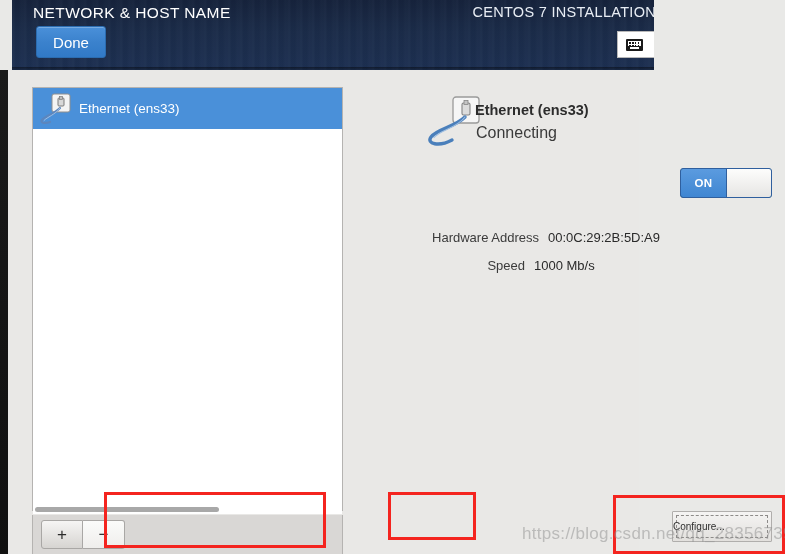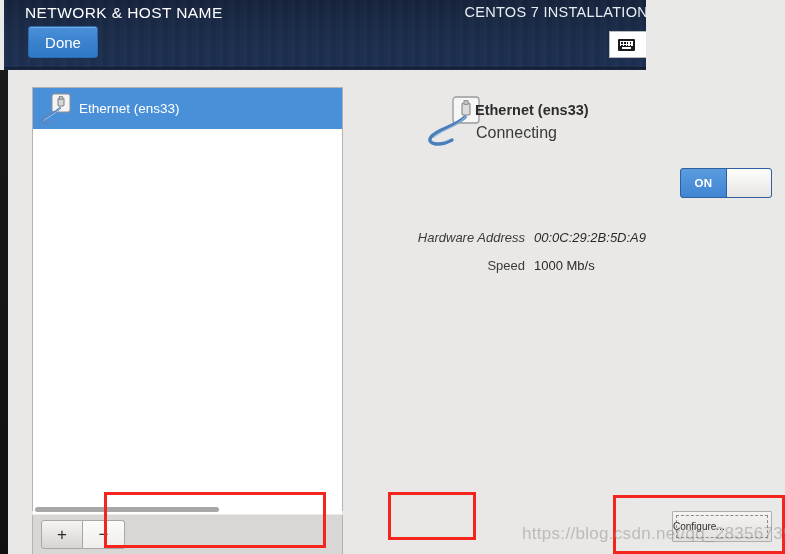--- a/index.html
+++ b/index.html
@@ -18,21 +18,21 @@
     position: absolute;
     inset: 0;
     width: 785px;
     height: 554px;
     overflow: hidden;
   }
 
   
   .header {
     position: absolute;
-    left: 4px; top: 0;
+    left: 12px; top: 0;
     width: 642px;
     height: 70px;
     background:
       repeating-linear-gradient(90deg,
         rgba(255,255,255,0.018) 0px,
         rgba(255,255,255,0.018) 2px,
         rgba(0,0,0,0.02) 3px,
         rgba(0,0,0,0.02) 7px,
         rgba(255,255,255,0.012) 9px,
         rgba(255,255,255,0.012) 12px),
@@ -415,21 +415,21 @@
       </span>
 
       <div class="dev-name">Ethernet (ens33)</div>
       <div class="dev-state">Connecting</div>
 
       <div class="toggle">
         <div class="toggle-on">ON</div>
         <div class="toggle-knob"></div>
       </div>
 
-      <div class="kv-row" style="left:0px; top:160px; width:276px;font-style:italic;">
+      <div class="kv-row" style="left:14px; top:160px; width:276px;">
         <span class="kv-label" style="width:170px">Hardware Address</span><span class="kv-value">00:0C:29:2B:5D:A9</span>
       </div>
 
       <div class="kv-row" style="left:0px; top:188px; width:276px;">
         <span class="kv-label" style="width:170px">Speed</span><span class="kv-value">1000 Mb/s</span>
       </div>
 
       <div class="configure-btn">
         <span style="position:relative">Configure...</span>
       </div>

